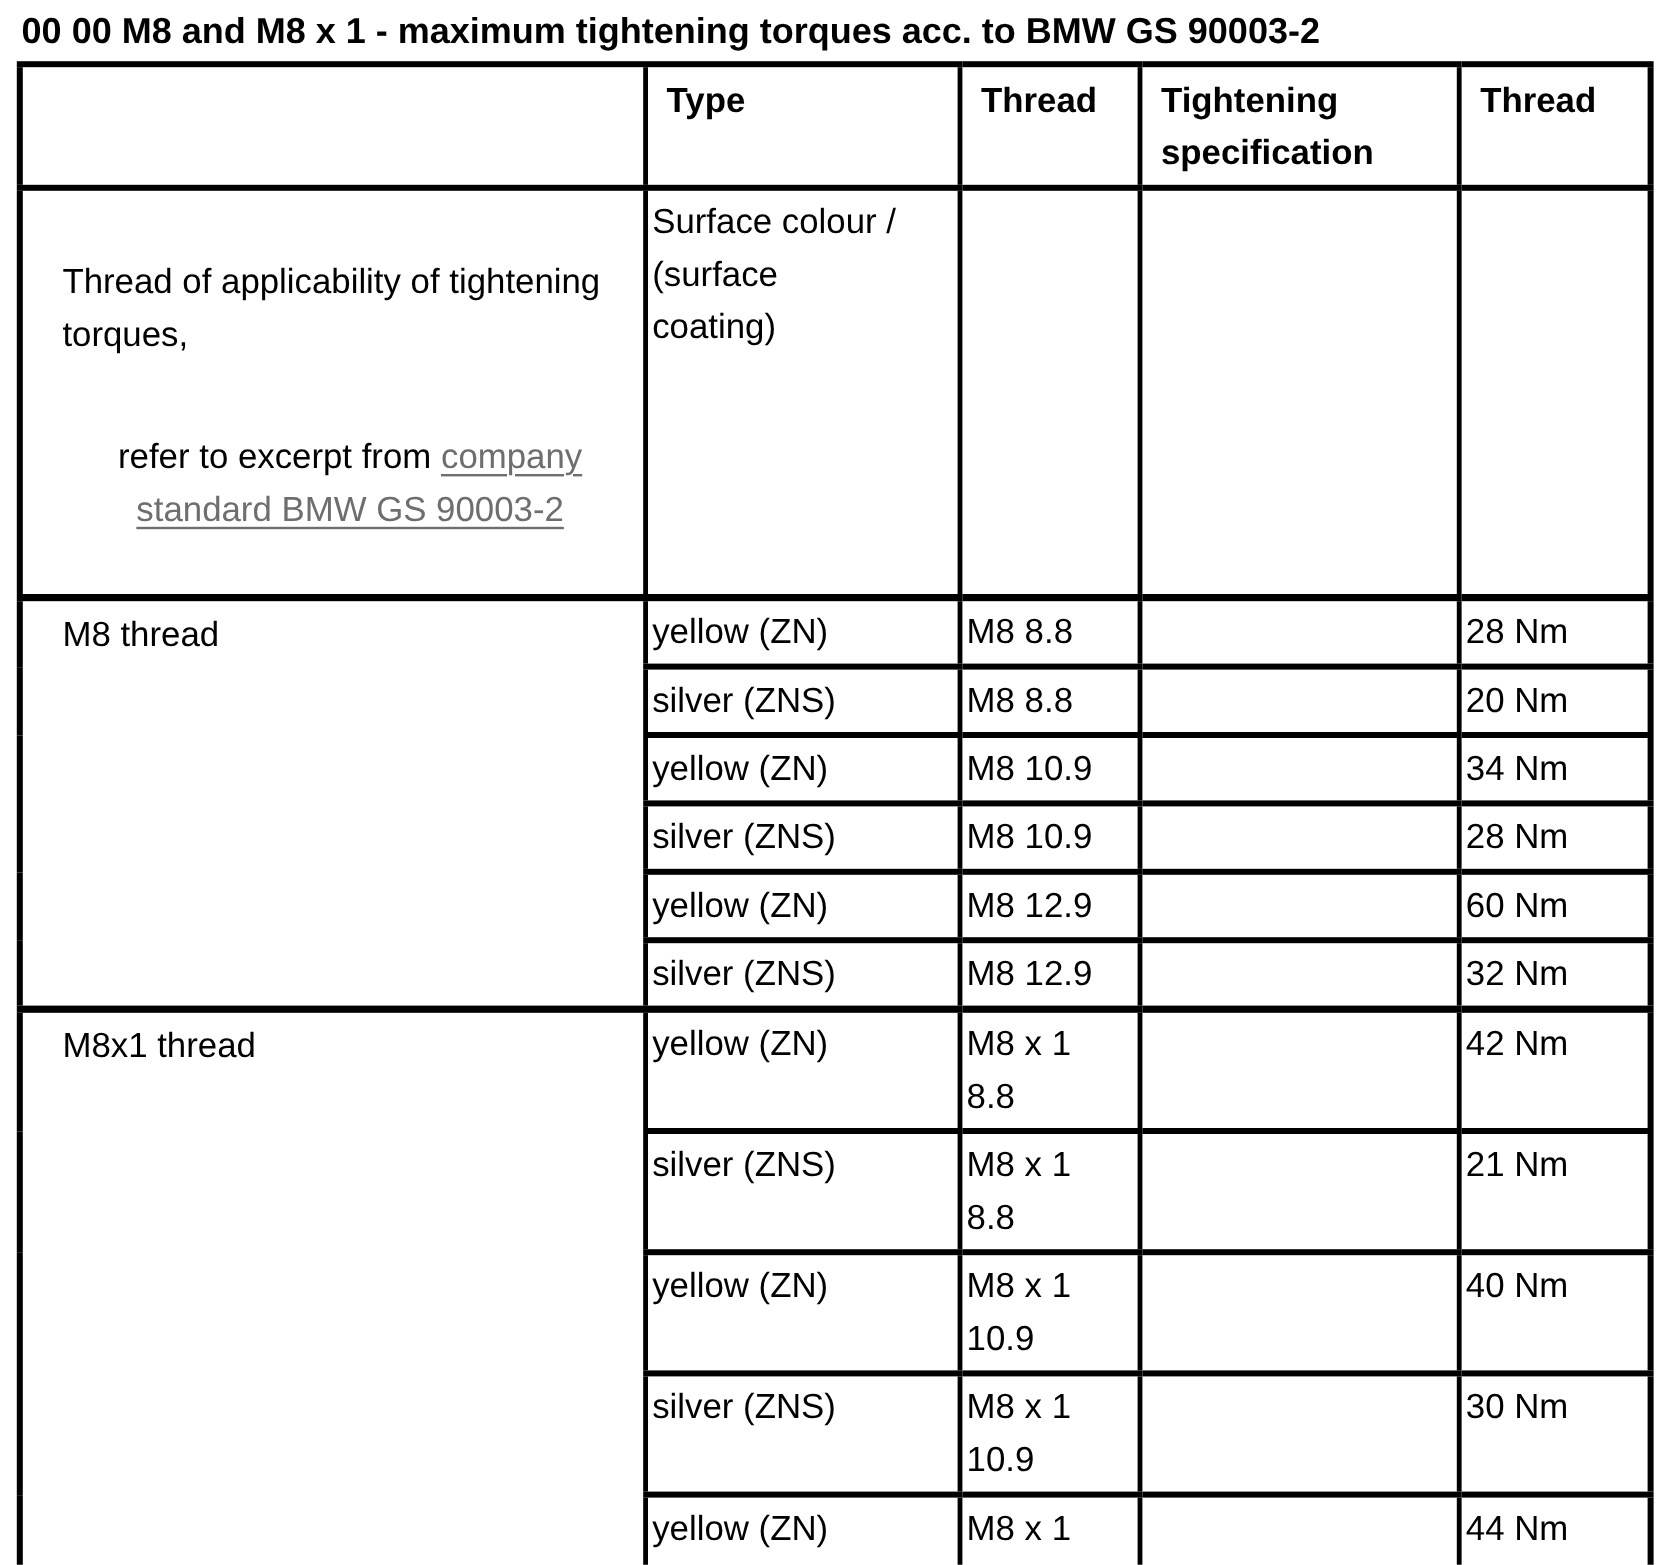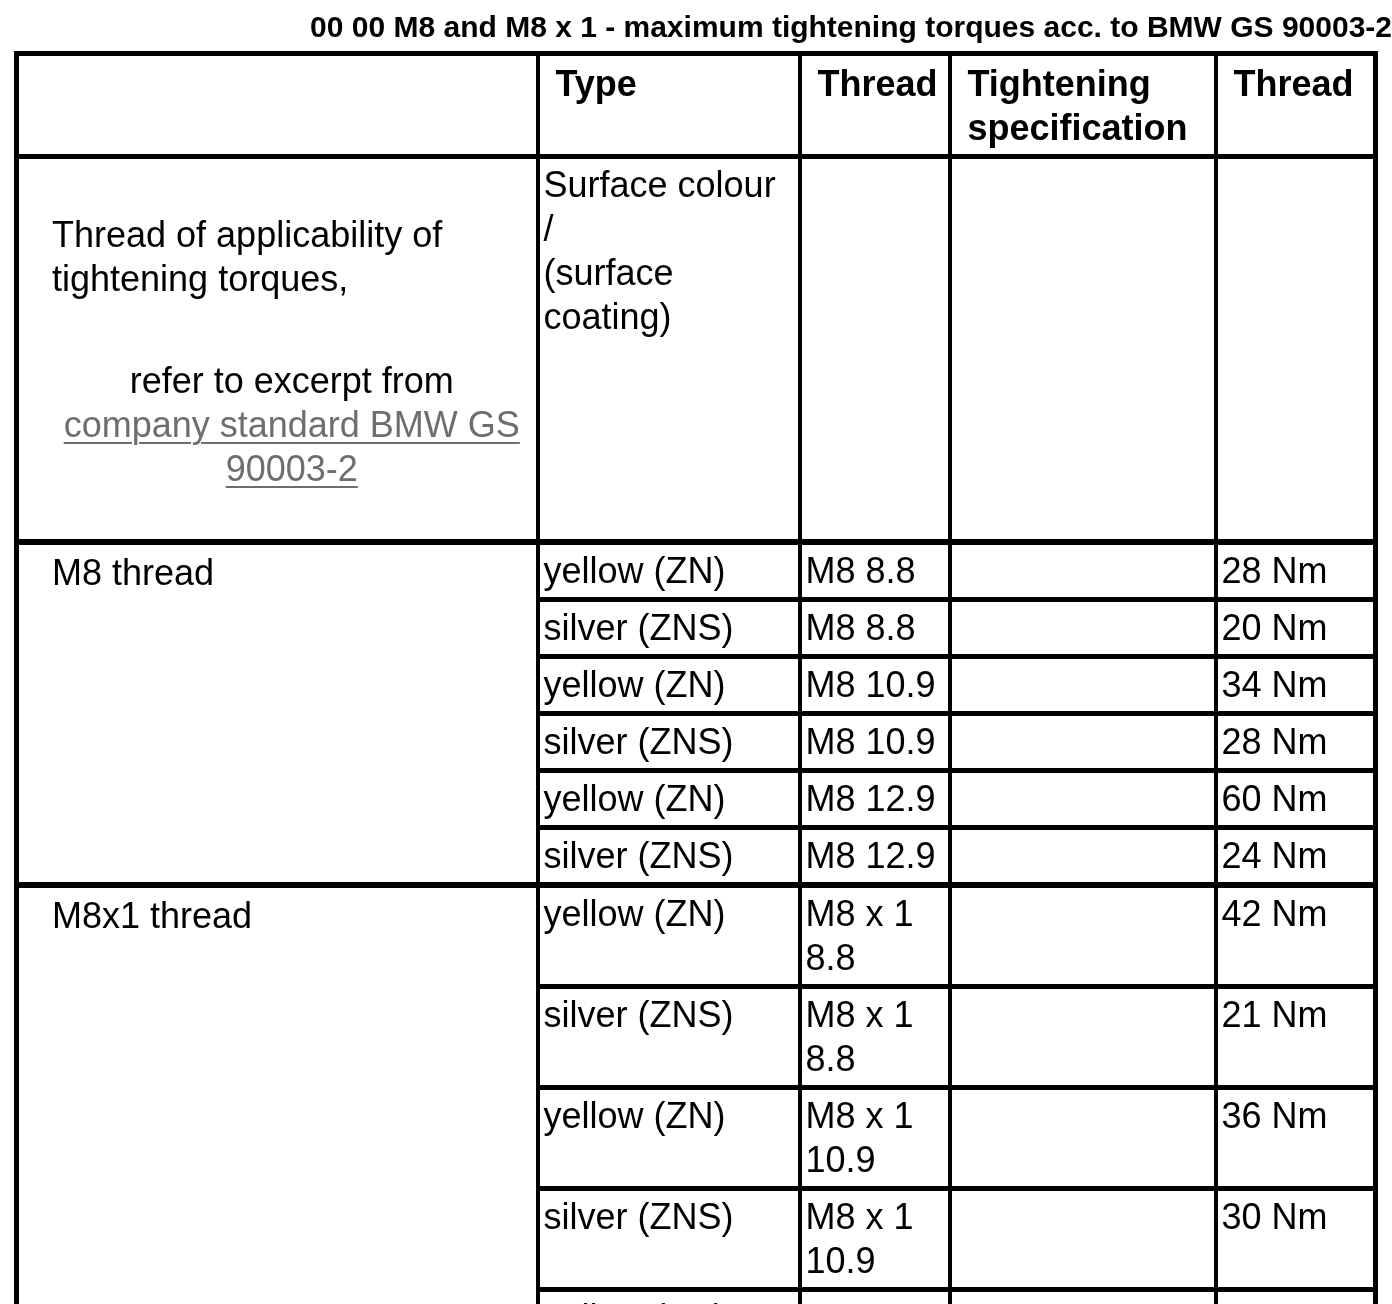--- a/index.html
+++ b/index.html
@@ -19,36 +19,35 @@
     background: #ffffff;
   }
   .doc-title {
     margin: 0;
     padding: 8px 0 0 18px;
     font-size: 30px;
     font-weight: bold;
     line-height: 38px;
     letter-spacing: 0px;
     white-space: nowrap;
-    text-align: right;
   }
   table.torque-table {
     border-collapse: collapse;
     table-layout: fixed;
     margin-left: 14px;
     margin-top: 5px;
     width: 1359px;
     border: 5px solid #000;
   }
   .torque-table td, .torque-table th {
     border-left: 4px solid #000;
     border-right: 4px solid #000;
     border-top: 5px solid #000;
     border-bottom: 5px solid #000;
-    font-size: 36px;
+    font-size: 29px;
     line-height: 44px;
     font-weight: normal;
     text-align: left;
     vertical-align: top;
     padding: 4px 4px 4px 4px;
     white-space: pre-line;
     overflow: hidden;
   }
   .torque-table th {
     font-weight: bold;
@@ -141,21 +140,21 @@
     <tr class="m8-row">
       <td>yellow (ZN)</td>
       <td>M8 12.9</td>
       <td></td>
       <td>60 Nm</td>
     </tr>
     <tr class="m8-row">
       <td>silver (ZNS)</td>
       <td>M8 12.9</td>
       <td></td>
-      <td>24 Nm</td>
+      <td>32 Nm</td>
     </tr>
 
     <tr class="m8x1-row section-start">
       <td class="col1" rowspan="6">M8x1 thread</td>
       <td>yellow (ZN)</td>
       <td>M8 x 1
 8.8</td>
       <td></td>
       <td>42 Nm</td>
     </tr>
@@ -164,21 +163,21 @@
       <td>M8 x 1
 8.8</td>
       <td></td>
       <td>21 Nm</td>
     </tr>
     <tr class="m8x1-row">
       <td>yellow (ZN)</td>
       <td>M8 x 1
 10.9</td>
       <td></td>
-      <td>36 Nm</td>
+      <td>40 Nm</td>
     </tr>
     <tr class="m8x1-row">
       <td>silver (ZNS)</td>
       <td>M8 x 1
 10.9</td>
       <td></td>
       <td>30 Nm</td>
     </tr>
     <tr class="m8x1-row">
       <td>yellow (ZN)</td>

